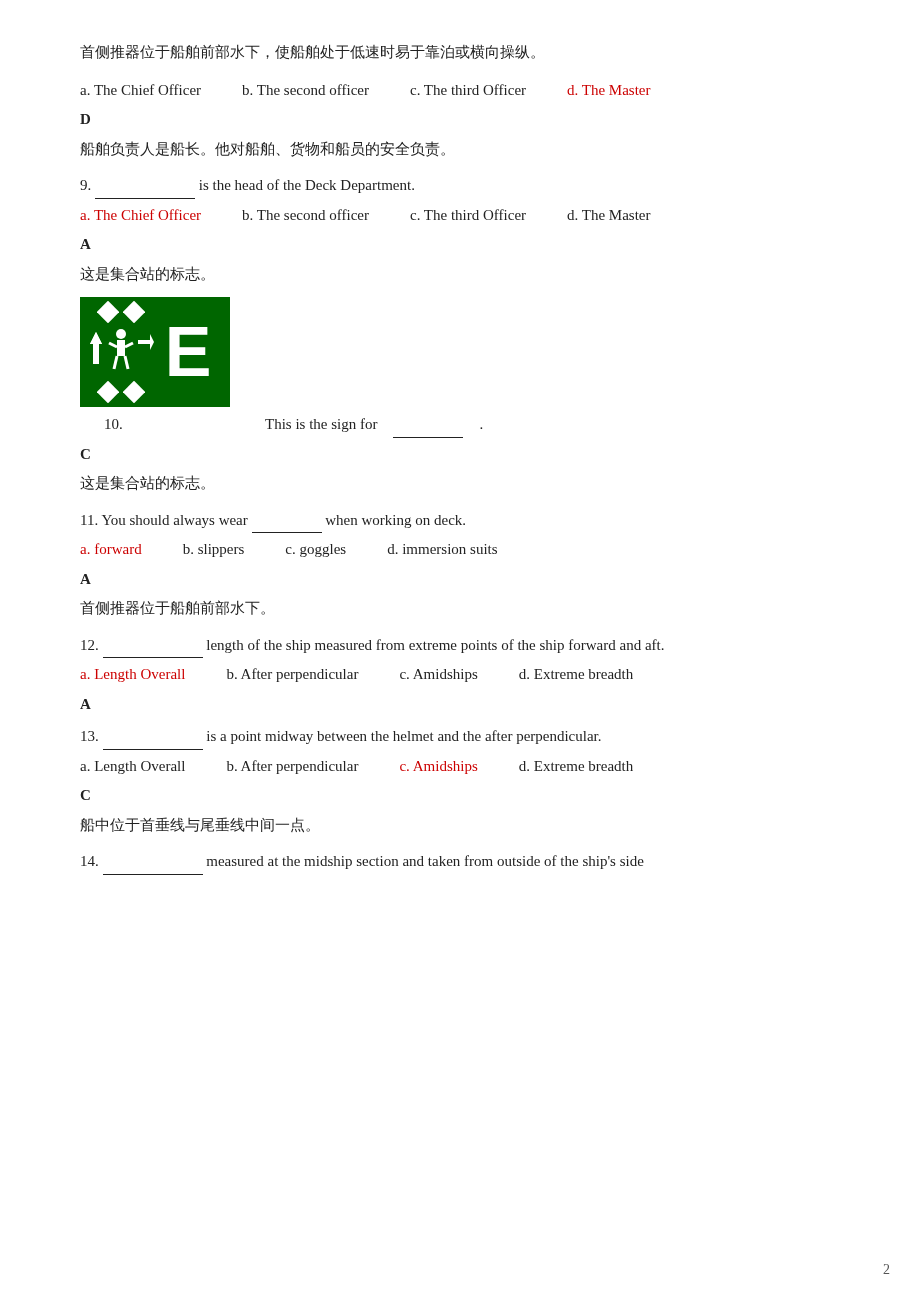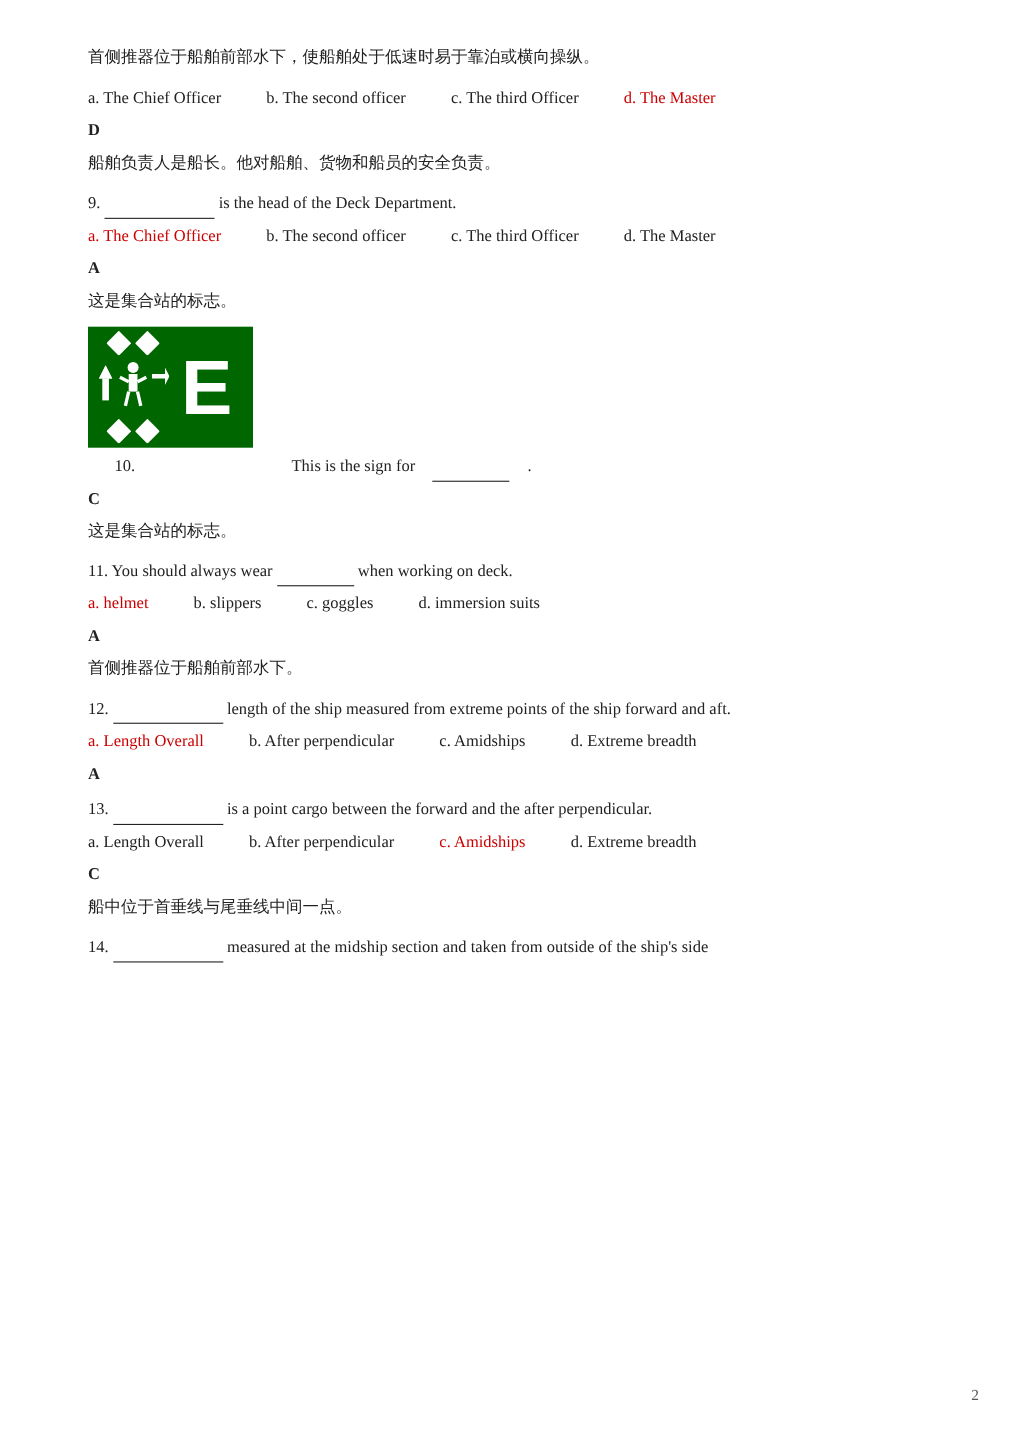--- a/index.html
+++ b/index.html
@@ -200,21 +200,21 @@
   <p class="chinese-line">这是集合站的标志。</p>
 </div>
 
 <div class="question-block">
   <p class="question-line">
     <span>11. You should always wear </span>
     <span class="blank blank-short">&nbsp;&nbsp;&nbsp;&nbsp;&nbsp;&nbsp;&nbsp;&nbsp;</span>
     <span> when working on deck.</span>
   </p>
   <div class="options-line">
-    <span class="option option-red">a. helmet</span>
+    <span class="option option-red">a. forward</span>
     <span class="option">&nbsp;&nbsp;&nbsp;&nbsp;b. slippers</span>
     <span class="option">&nbsp;&nbsp;&nbsp;&nbsp;c. goggles</span>
     <span class="option">&nbsp;&nbsp;&nbsp;&nbsp;d. immersion suits</span>
   </div>
   <p class="answer-line">A</p>
   <p class="chinese-line">首侧推器位于船舶前部水下。</p>
 </div>
 
 <div class="question-block">
   <p class="question-line">
@@ -228,21 +228,21 @@
     <span class="option">&nbsp;&nbsp;&nbsp;&nbsp;c. Amidships</span>
     <span class="option">&nbsp;&nbsp;&nbsp;&nbsp;d. Extreme breadth</span>
   </div>
   <p class="answer-line">A</p>
 </div>
 
 <div class="question-block">
   <p class="question-line">
     <span>13. </span>
     <span class="blank">&nbsp;&nbsp;&nbsp;&nbsp;&nbsp;&nbsp;&nbsp;&nbsp;&nbsp;&nbsp;&nbsp;&nbsp;&nbsp;&nbsp;</span>
-    <span> is a point cargo between the forward and the after perpendicular.</span>
+    <span> is a point midway between the helmet and the after perpendicular.</span>
   </p>
   <div class="options-line">
     <span class="option">a. Length Overall</span>
     <span class="option">&nbsp;&nbsp;&nbsp;&nbsp;b. After perpendicular</span>
     <span class="option option-red">&nbsp;&nbsp;&nbsp;&nbsp;c. Amidships</span>
     <span class="option">&nbsp;&nbsp;&nbsp;&nbsp;d. Extreme breadth</span>
   </div>
   <p class="answer-line">C</p>
   <p class="chinese-line">船中位于首垂线与尾垂线中间一点。</p>
 </div>

